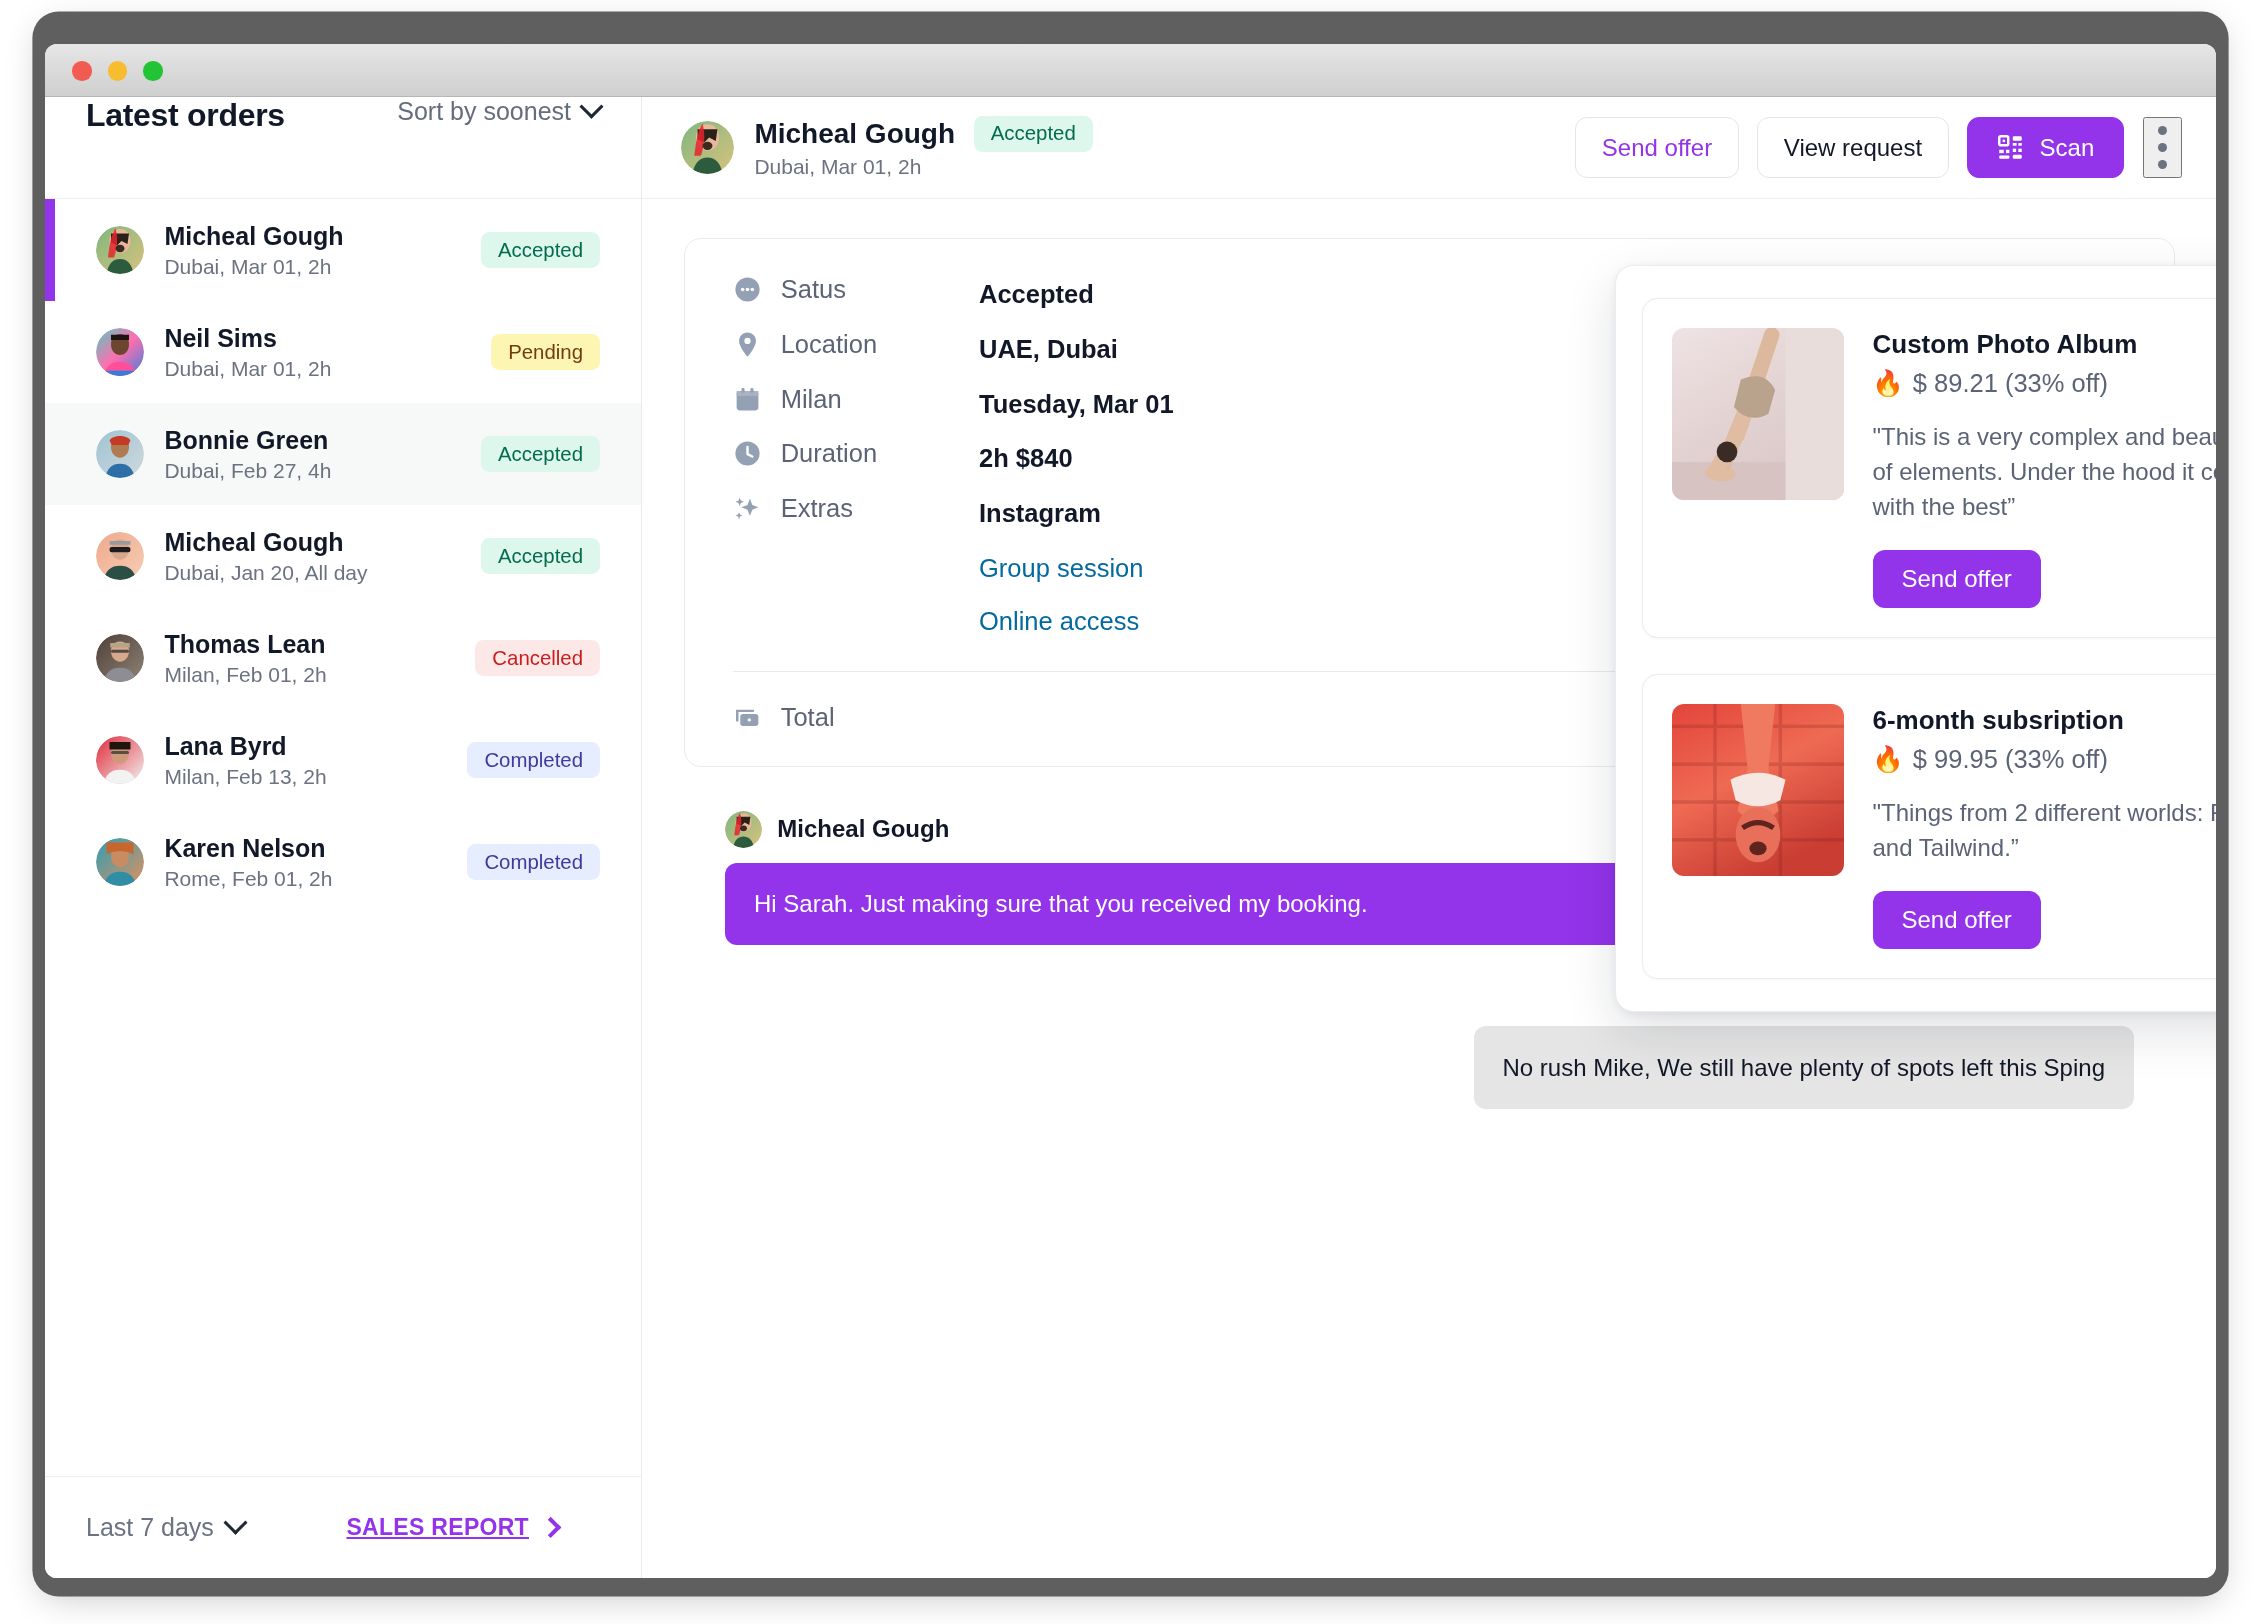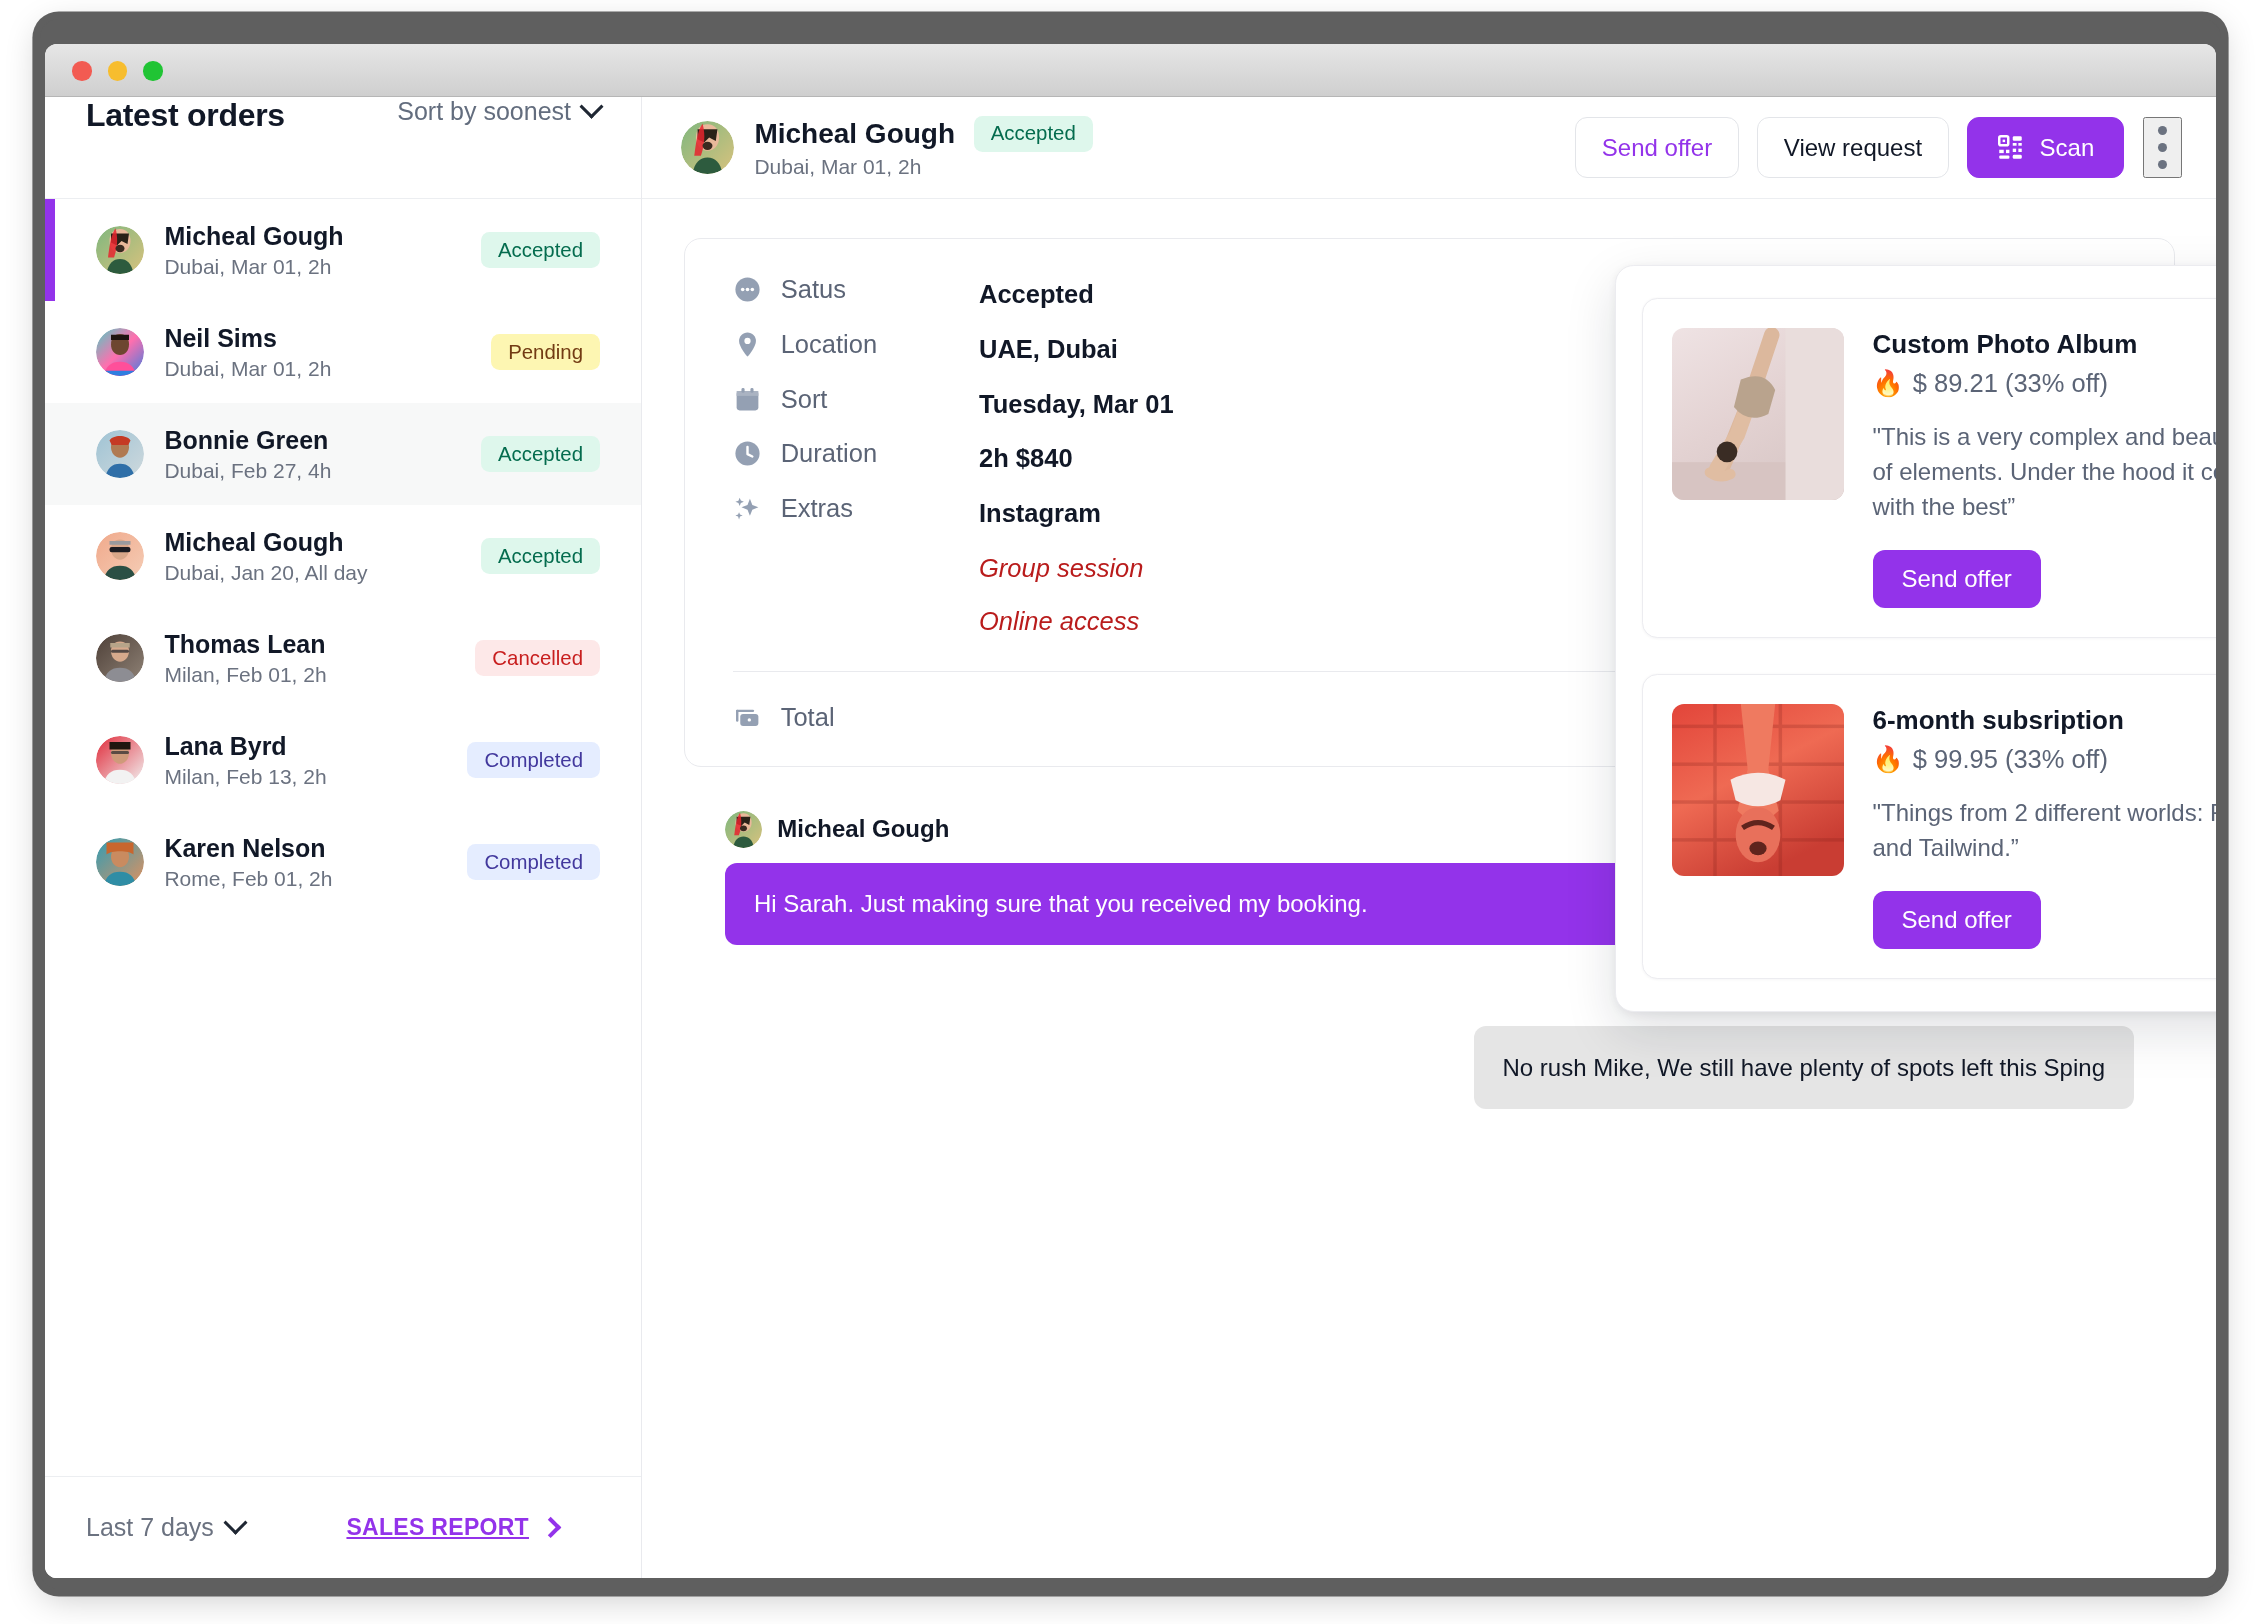--- a/index.html
+++ b/index.html
@@ -133,21 +133,21 @@
   .main-scroll { flex: 1; padding: 39px 41px 0 42px; position: relative; }
 
   
   .detail-card {
     border: 0.8px solid #e9eaee; border-radius: 17px;
     padding: 36px 48px 34px 48px; background: #fff;
   }
   .drow { display: flex; align-items: flex-start; margin-bottom: 15.3px; }
   .dlabel { display: flex; align-items: flex-end; gap: 18.7px; width: 246px; flex: 0 0 246px; color: #5b6476; font-size: 25.5px; }
   .dval { font-size: 25.5px; color: #111827; font-weight: 700; line-height: 1.55; }
-  .dval.sub { font-weight: 400; color: #b91c1c; font-style: italic; }
+  .dval.sub { font-weight: 400; color: #0369a1; }
   .dicon { width: 29px; height: 29px; flex: 0 0 29px; display: block; }
   .detail-sep { border-top: 0.8px solid #e9eaee; margin: 29px 0 0 0; }
   .total-row { display: flex; align-items: center; justify-content: space-between; padding-top: 31px; }
   .total-val { font-size: 25.5px; font-weight: 700; color: #111827; }
 
   
   .chat { padding: 44px 41px 0 41px; }
   .chat-meta { display: flex; align-items: center; justify-content: space-between; margin-bottom: 15.3px; }
   .chat-who { display: flex; align-items: center; gap: 15.3px; font-size: 24px; font-weight: 700; color: #111827; }
   .chat-time { font-size: 21px; color: #6b7280; }
@@ -488,21 +488,21 @@
     <span class="dval">UAE, Dubai</span>
                 </div>
                 <div class="drow">
     <span class="dlabel">
       <span class="dicon"><svg viewBox="0 0 24 24">
                         <rect x="3" y="5" width="18" height="16" rx="2.5" fill="#94a0b3"></rect>
                         <rect x="3" y="5" width="18" height="4" fill="#aab3c2"></rect>
                         <rect x="7" y="2.5" width="2.6" height="4" rx="1.2" fill="#94a0b3"></rect>
                         <rect x="14.4" y="2.5" width="2.6" height="4" rx="1.2" fill="#94a0b3"></rect>
                       </svg></span>
-      <span>Sort</span>
+      <span>Milan</span>
     </span>
     <span class="dval">Tuesday, Mar 01</span>
                 </div>
                 <div class="drow">
     <span class="dlabel">
       <span class="dicon"><svg viewBox="0 0 24 24">
                         <circle cx="12" cy="12" r="10" fill="#94a0b3"></circle>
                         <path d="M12 6.5v6l4 2" stroke="#fff" stroke-width="2" fill="none" stroke-linecap="round" stroke-linejoin="round"></path>
                       </svg></span>
       <span>Duration</span>

